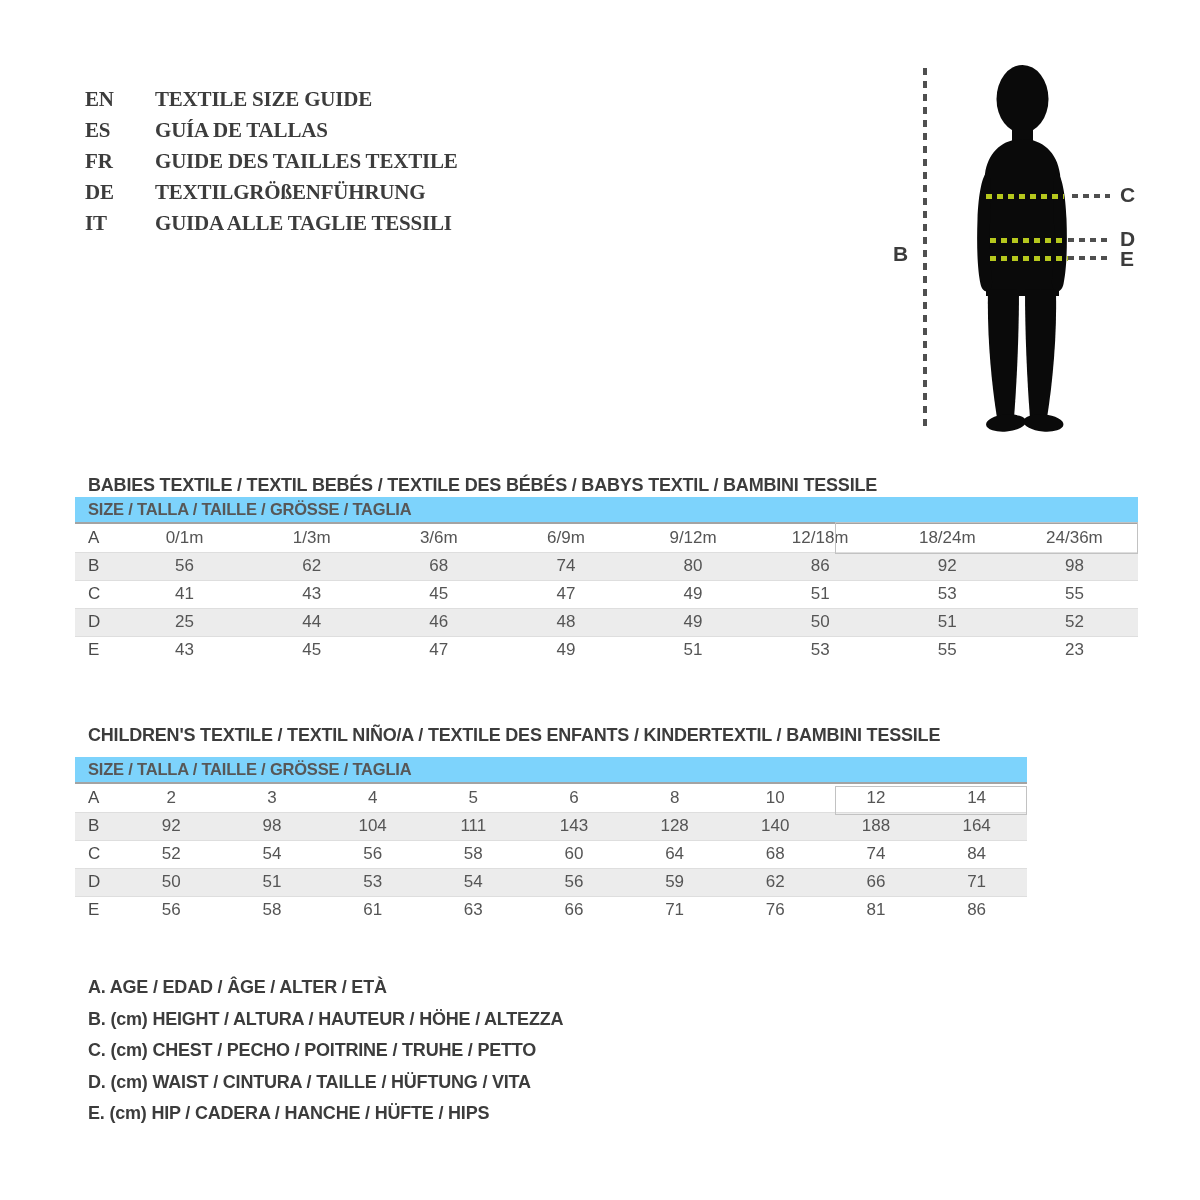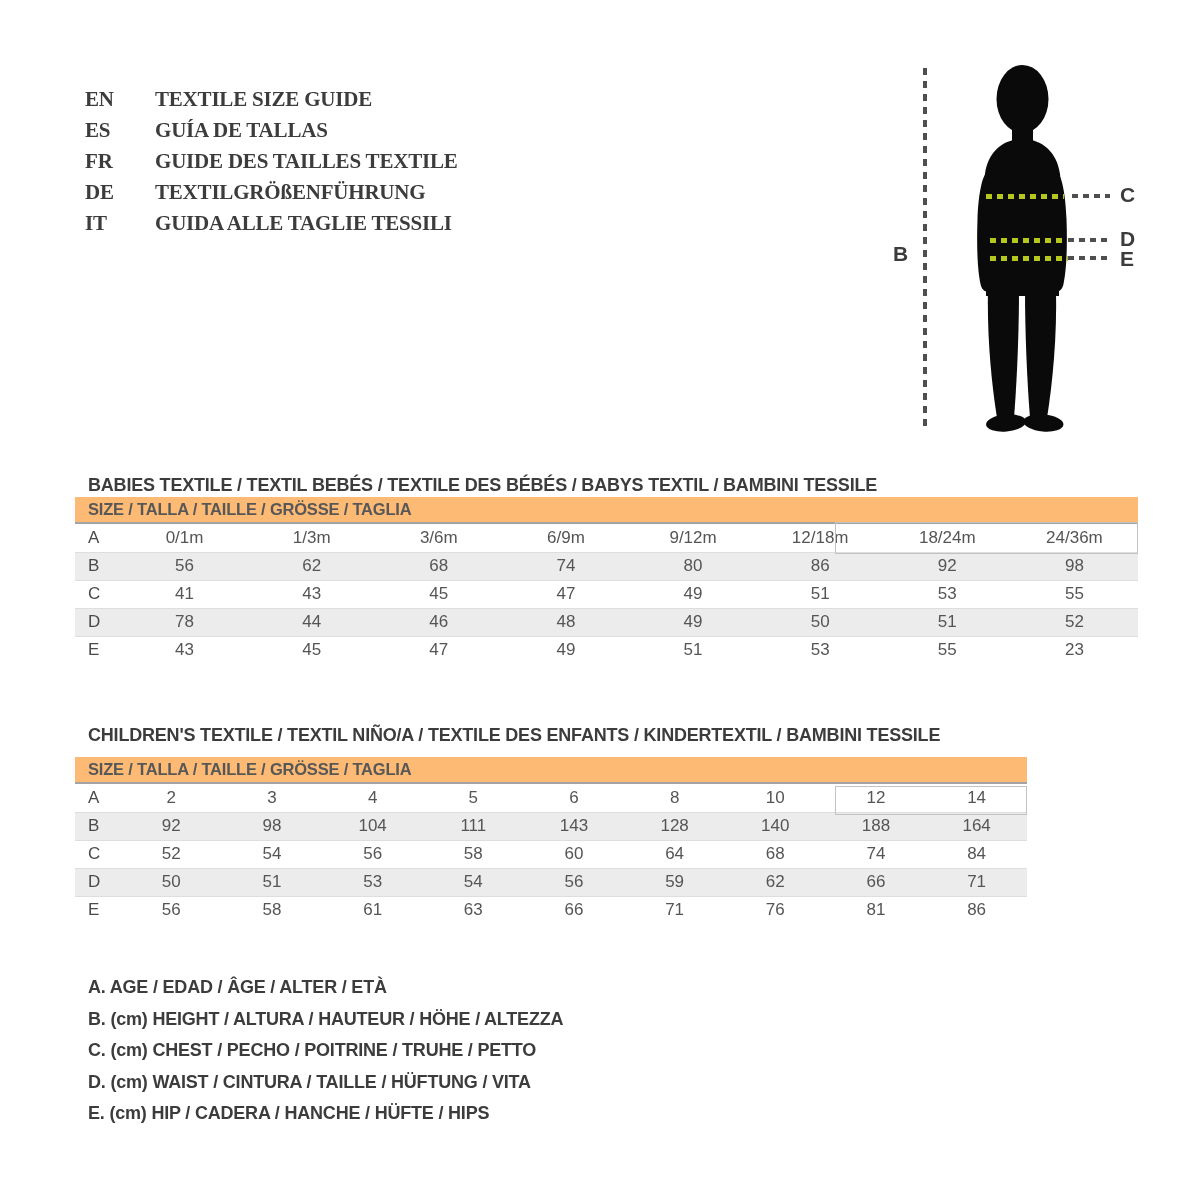--- a/index.html
+++ b/index.html
@@ -18,21 +18,21 @@
          background:repeating-linear-gradient(180deg,#4f4f4f 0 7px,transparent 7px 13px);}
   .hdash-y{position:absolute;height:5px;background:repeating-linear-gradient(90deg,#b6c81d 0 6px,transparent 6px 11px);}
   .hdash-g{position:absolute;height:4px;background:repeating-linear-gradient(90deg,#4f4f4f 0 6px,transparent 6px 11px);}
   .meas-label{position:absolute;font-size:21px;font-weight:600;color:#3c3c3c;line-height:22px;}
 
   
   .section-heading{position:absolute;left:88px;font-size:18px;font-weight:700;color:#3c3c3c;letter-spacing:-0.2px;white-space:nowrap;}
 
   
   .size-table{position:absolute;left:75px;}
-  .size-band{height:25px;line-height:25px;background:#fdba74;border-bottom:2px solid #a3a3a3;
+  .size-band{height:25px;line-height:25px;background:#7dd3fc;border-bottom:2px solid #a3a3a3;
              padding-left:13px;font-size:16.5px;font-weight:700;color:#575757;letter-spacing:-0.2px;}
   .size-table table{border-collapse:collapse;table-layout:fixed;width:100%;}
   .size-table tr{height:28px;}
   .size-table tr:nth-child(even){background:#ececec;}
   .size-table tr:not(:last-child) th,.size-table tr:not(:last-child) td{border-bottom:1px solid #dedede;}
   .size-table th{width:32px;text-align:left;padding-left:13px;font-weight:400;font-size:17px;color:#4a4a4a;}
   .size-table td{text-align:center;font-size:17px;color:#555555;font-weight:400;}
   .hl-box{position:absolute;border:1px solid #c2c2c2;background:transparent;pointer-events:none;}
 
   
@@ -130,21 +130,21 @@
             <td>43</td>
             <td>45</td>
             <td>47</td>
             <td>49</td>
             <td>51</td>
             <td>53</td>
             <td>55</td>
           </tr>
           <tr>
             <th>D</th>
-            <td>78</td>
+            <td>25</td>
             <td>44</td>
             <td>46</td>
             <td>48</td>
             <td>49</td>
             <td>50</td>
             <td>51</td>
             <td>52</td>
           </tr>
           <tr>
             <th>E</th>

